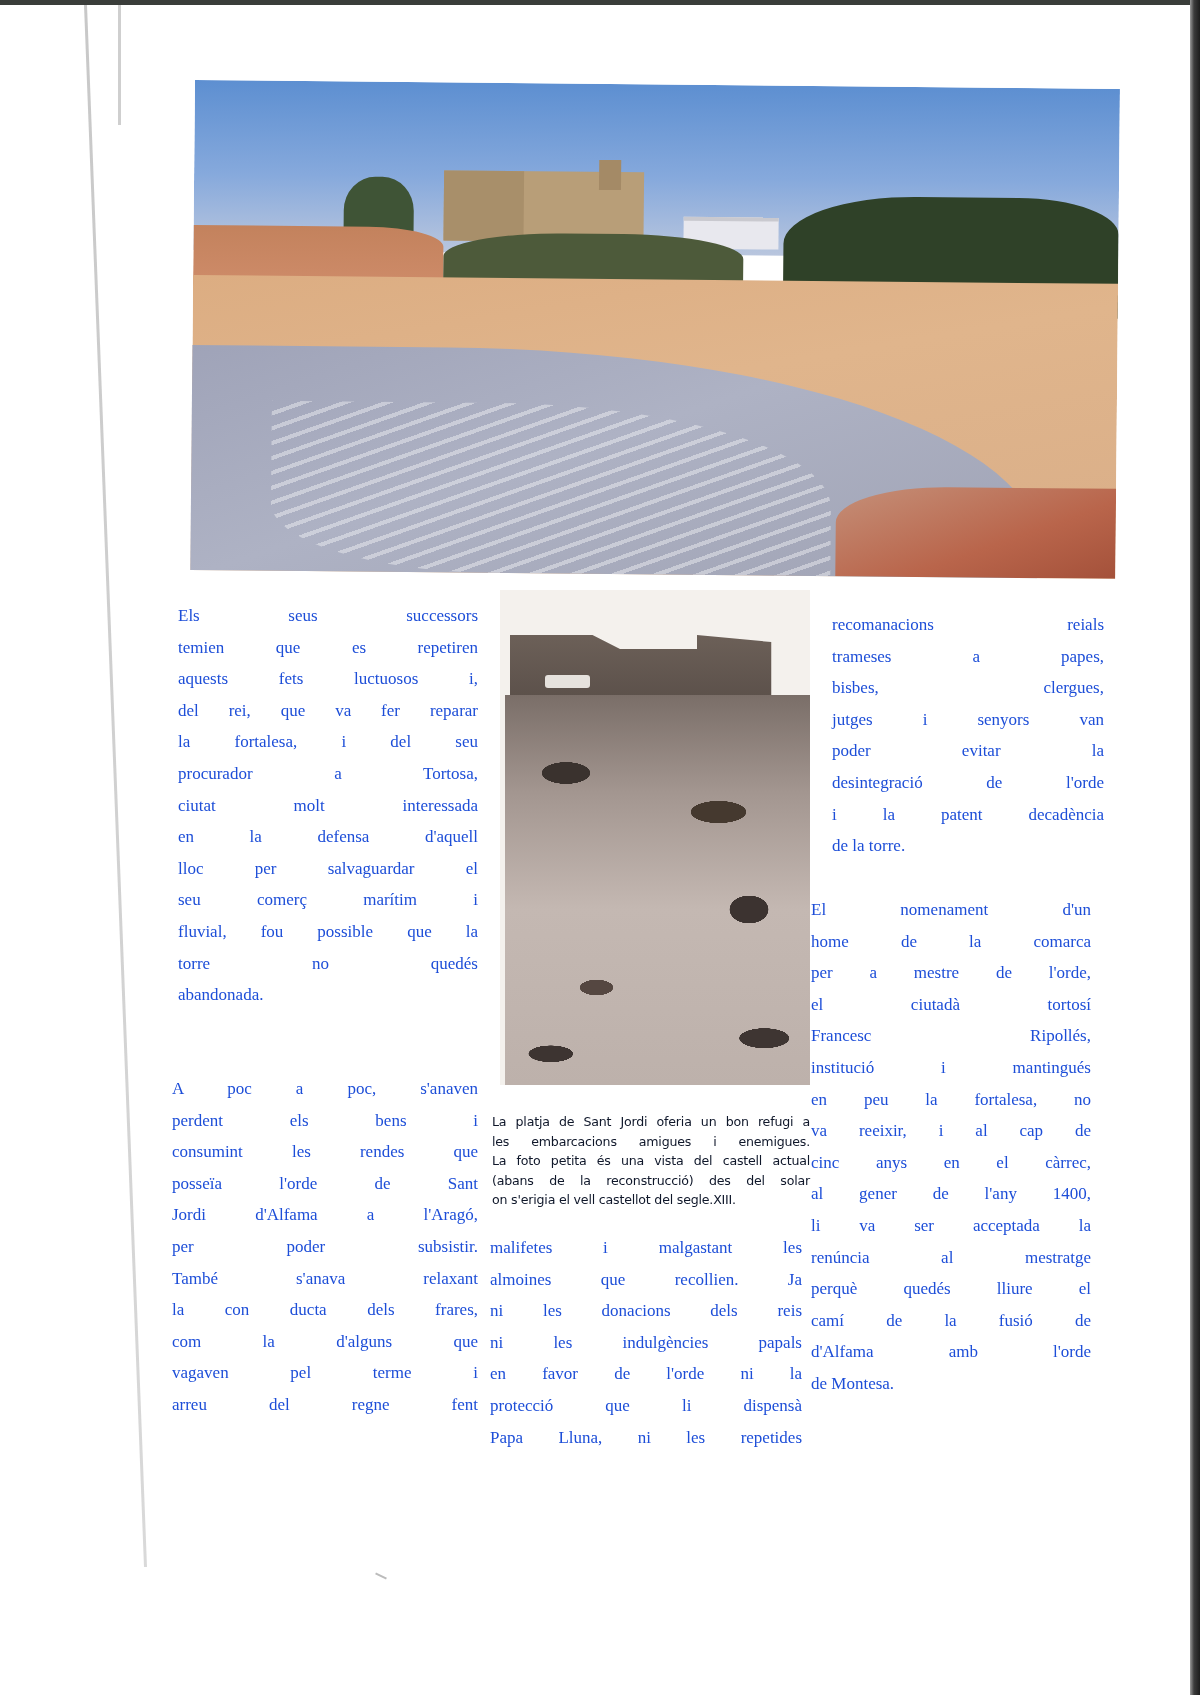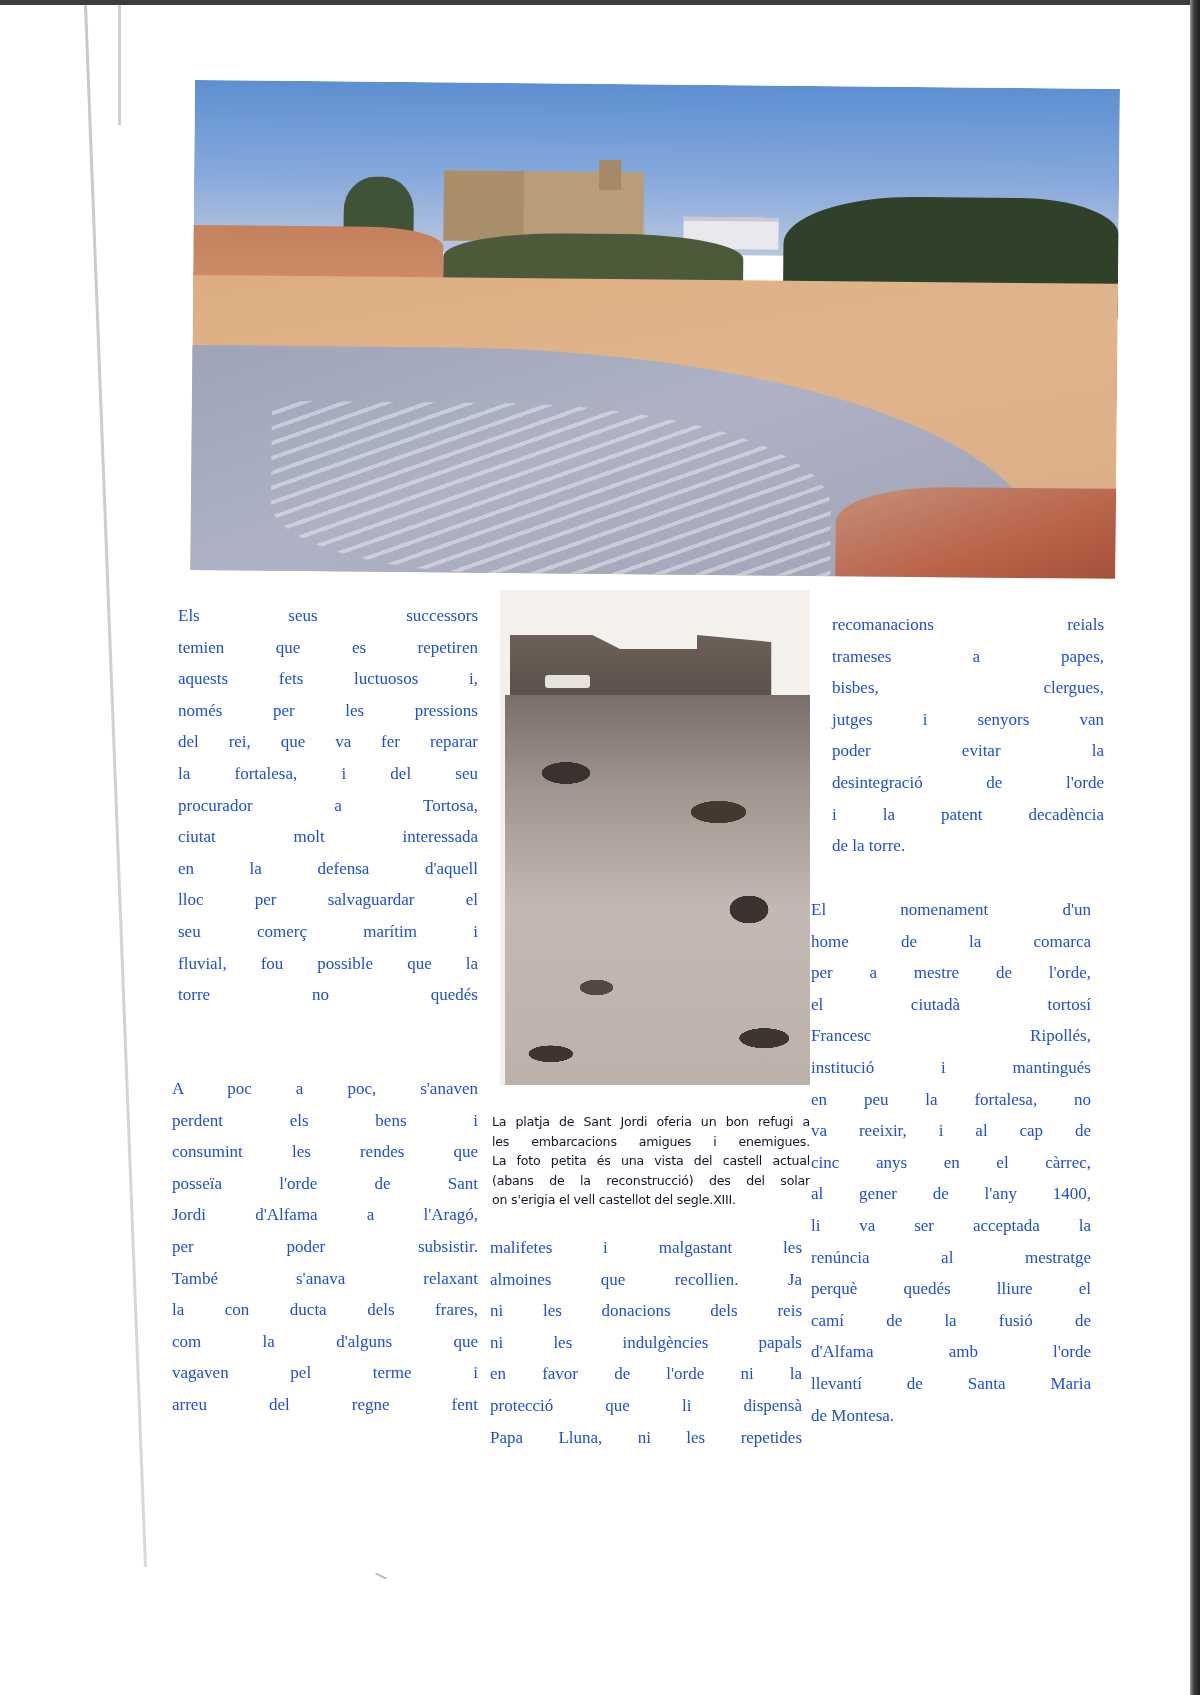--- a/index.html
+++ b/index.html
@@ -108,30 +108,30 @@
   <span class="line" style="display:block;text-align-last:justify">les embarcacions amigues i enemigues.</span>
   <span class="line" style="display:block;text-align-last:justify">La foto petita és una vista del castell actual</span>
   <span class="line" style="display:block;text-align-last:justify">(abans de la reconstrucció) des del solar</span>
   <span class="line" style="display:block;text-align-last:left">on s'erigia el vell castellot del segle.XIII.</span>
 </div>
 
 <div class="col col1a">
   <span class="line">Els seus successors</span>
   <span class="line">temien que es repetiren</span>
   <span class="line">aquests fets luctuosos i,</span>
-  <span class="line">només per les pressions</span>
   <span class="line">del rei, que va fer reparar</span>
   <span class="line">la fortalesa, i del seu</span>
   <span class="line">procurador a Tortosa,</span>
   <span class="line">ciutat molt interessada</span>
   <span class="line">en la defensa d'aquell</span>
   <span class="line">lloc per salvaguardar el</span>
   <span class="line">seu comerç marítim i</span>
   <span class="line">fluvial, fou possible que la</span>
   <span class="line">torre no quedés</span>
+  <span class="line last">abandonada.</span>
 </div>
 
 <div class="col col1b">
   <span class="line">A poc a poc, s'anaven</span>
   <span class="line">perdent els bens i</span>
   <span class="line">consumint les rendes que</span>
   <span class="line">posseïa l'orde de Sant</span>
   <span class="line">Jordi d'Alfama a l'Aragó,</span>
   <span class="line">per poder subsistir.</span>
   <span class="line">També s'anava relaxant</span>
@@ -171,17 +171,16 @@
   <span class="line">institució i mantingués</span>
   <span class="line">en peu la fortalesa, no</span>
   <span class="line">va reeixir, i al cap de</span>
   <span class="line">cinc anys en el càrrec,</span>
   <span class="line">al gener de l'any 1400,</span>
   <span class="line">li va ser acceptada la</span>
   <span class="line">renúncia al mestratge</span>
   <span class="line">perquè quedés lliure el</span>
   <span class="line">camí de la fusió de</span>
   <span class="line">d'Alfama amb l'orde</span>
-  <span class="line">llevantí de Santa Maria</span>
   <span class="line last">de Montesa.</span>
 </div>
 
 <div class="scan-mark"></div>
 
 </body></html>

